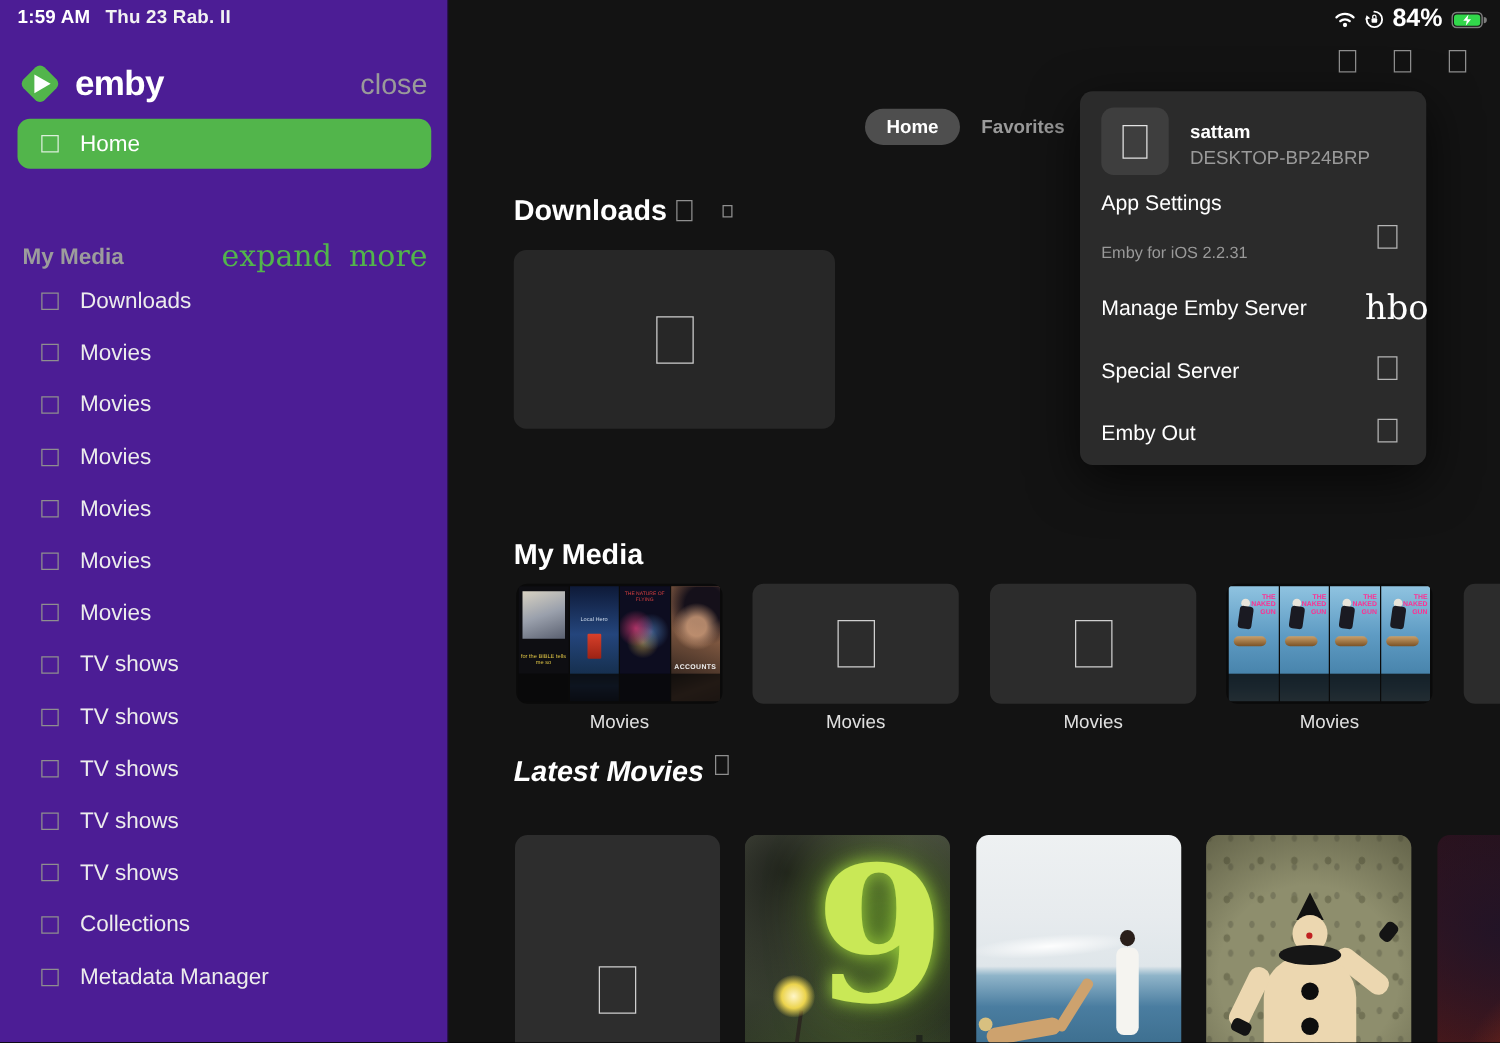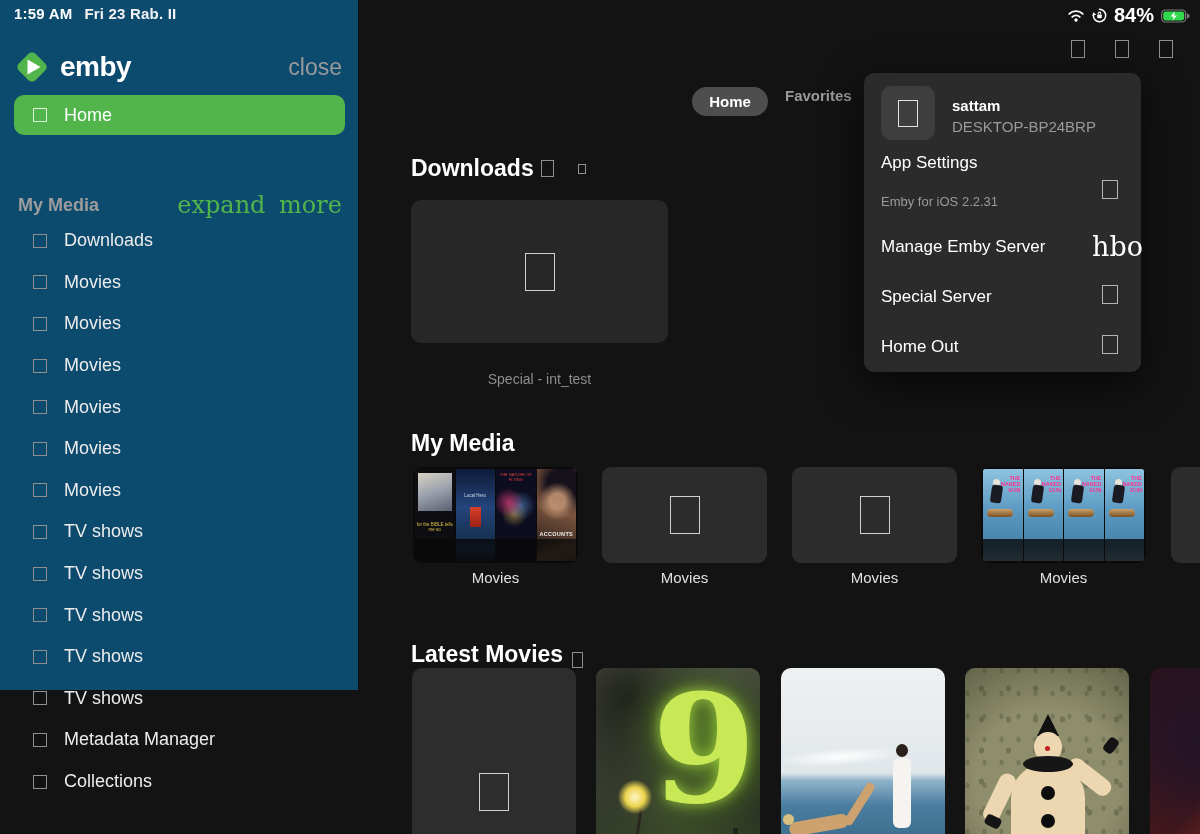--- a/index.html
+++ b/index.html
@@ -10,21 +10,21 @@
     font-family:"Liberation Sans", sans-serif;
     color:#fff; -webkit-font-smoothing:antialiased;
   }
   
   .statusbar { position:absolute; top:0; left:0; right:0; height:24px; z-index:40; }
   .sb-left { position:absolute; left:14px; top:5px; font-size:15px; font-weight:700; letter-spacing:.2px; }
   .sb-left .sb-date { font-weight:600; margin-left:12px; color:#f2f2f2; }
   .sb-right { position:absolute; right:10px; top:4px; display:flex; align-items:center; gap:7px; }
   .sb-pct { font-size:20px; font-weight:600; }
   
-  .sidebar { position:absolute; left:0; top:0; width:359px; height:690px; background:#0c4a6e; border-right:1px solid #0b0b0b; z-index:5; }
+  .sidebar { position:absolute; left:0; top:0; width:359px; height:834px; background:#4c1d95; border-right:1px solid #0b0b0b; z-index:5; }
   .logo-row { position:absolute; top:46px; left:12px; right:16px; height:42px; display:flex; align-items:center; }
   .logo-mark { width:40px; height:40px; }
   .logo-word { font-size:28px; font-weight:700; letter-spacing:-.5px; margin-left:8px; }
   .close-label { margin-left:auto; font-family:Liberation Sans, sans-serif; font-size:23px; color:#9a9a9a; }
   .nav-home { position:absolute; left:14px; top:95px; width:331px; height:40px; background:#52b54b; border-radius:10px; display:flex; align-items:center; cursor:pointer; }
   .nav-home .tofu { margin-left:19px; border-color:rgba(255,255,255,.8); }
   .nav-home .nav-label { margin-left:17px; font-size:18px; color:#fff; }
   .nav-search { position:absolute; left:14px; top:140px; width:331px; height:32px; display:flex; align-items:center; }
   .nav-search .tofu { margin-left:19px; }
   .nav-search .nav-label { margin-left:17px; font-size:18px; color:#ececec; }
@@ -39,21 +39,21 @@
   .tofu { display:inline-block; border:1.5px solid #8f8f8f; width:14px; height:14px; flex:none; }
   .tofu.t-md  { width:13px; height:17px; }
   .tofu.t-sm  { width:8px;  height:10px; border-width:1px; }
   .tofu.t-hdr { width:14px; height:18px; }
   .tofu.t-menu{ width:16px; height:19px; border-color:#b5b5b5; }
   .tofu.t-big { width:30px; height:38px; border-color:#cfcfcf; }
   .tofu.t-av  { width:20px; height:27px; border-color:#e3e3e3; }
   
   .main { position:absolute; left:359px; top:0; width:841px; height:834px; overflow:hidden; }
   .tabs-home { position:absolute; left:333px; top:87px; width:76px; height:29px; border-radius:15px; background:#4e4e4e; color:#fff; font-size:15px; font-weight:600; display:flex; align-items:center; justify-content:center; cursor:pointer; }
-  .tabs-fav { position:absolute; left:426px; top:87px; height:29px; display:flex; color:#9a9a9a; font-size:15px; font-weight:600; cursor:pointer; }
+  .tabs-fav { position:absolute; left:426px; top:87px; height:29px; display:flex; align-items:center; color:#9a9a9a; font-size:15px; font-weight:600; cursor:pointer; }
   .hdr-icons { position:absolute; left:712px; top:40px; display:flex; gap:30px; }
   .sec-title { font-size:23px; font-weight:700; color:#fff; }
   .dl-title-row { position:absolute; left:52px; top:155px; display:flex; align-items:center; }
   .dl-title-row .t-md { margin-left:7px; }
   .dl-title-row .t-sm { margin-left:24px; }
   .dl-card { position:absolute; left:52px; top:200px; width:257px; height:143px; background:#272727; border-radius:10px; display:flex; align-items:center; justify-content:center; cursor:pointer; }
   .dl-cap1 { position:absolute; left:52px; top:350px; width:257px; text-align:center; font-size:16px; color:#f3f3f3; }
   .dl-cap2 { position:absolute; left:52px; top:371px; width:257px; text-align:center; font-size:14px; color:#8e8e8e; }
   .mm-title { position:absolute; left:52px; top:430px; }
   .tile { position:absolute; top:467px; width:165px; height:96px; border-radius:9px; overflow:hidden; cursor:pointer; }
@@ -118,21 +118,21 @@
   .p-clown .dot { position:absolute; left:76px; width:14px; height:14px; border-radius:50%; background:#0d0d0d; }
   .p-clown .arm-l { position:absolute; left:26px; top:104px; width:17px; height:52px; border-radius:8px; background:#ecd7b0; transform:rotate(26deg); }
   .p-clown .cuff-l { position:absolute; left:20px; top:148px; width:16px; height:11px; border-radius:4px; background:#141414; transform:rotate(26deg); }
   .p-clown .arm-r { position:absolute; left:116px; top:84px; width:17px; height:50px; border-radius:8px; background:#ecd7b0; transform:rotate(-52deg); }
   .p-clown .cuff-r { position:absolute; left:138px; top:72px; width:16px; height:11px; border-radius:4px; background:#141414; transform:rotate(-52deg); }
   .p-fire { background:linear-gradient(200deg,#241019 0%,#36141f 42%,#48181a 72%,#260e13 100%); }
   .p-fire .glow { position:absolute; inset:0;
      background:radial-gradient(circle at 82% 52%, rgba(255,120,30,.75), transparent 38%),
                 radial-gradient(circle at 70% 82%, rgba(255,80,20,.55), transparent 42%),
                 radial-gradient(circle at 30% 30%, rgba(30,20,40,.8), transparent 55%); }
-  .lm-title-row { position:absolute; left:52px; top:641px; display:flex; align-items:flex-end; }
+  .lm-title-row { position:absolute; left:52px; top:604px; display:flex; align-items:flex-start;font-style:italic; }
   .lm-title-row .t-md { margin-left:9px; width:11px; height:16px; }
   
   .menu { position:absolute; left:864px; top:73px; width:277px; height:299px; background:#2b2b2b; border-radius:10px; box-shadow:0 12px 40px rgba(0,0,0,.65); z-index:30; }
   .menu .avatar { position:absolute; left:17px; top:13px; width:54px; height:54px; border-radius:10px; background:#3e3e3e; display:flex; align-items:center; justify-content:center; }
   .menu .u-name { position:absolute; left:88px; top:24px; font-size:15px; font-weight:700; }
   .menu .u-server { position:absolute; left:88px; top:45px; font-size:15px; color:#9a9a9a; }
   .menu .m-label { position:absolute; left:17px; font-size:17px; color:#fff; cursor:pointer; }
   .menu .m-sub { position:absolute; left:17px; font-size:13px; color:#9a9a9a; }
   .menu .m-tofu { position:absolute; left:238px; }
   .menu .hbo { position:absolute; left:228px; top:158px; font-family:"DejaVu Serif", serif; font-size:27px; color:#fff; }
@@ -208,32 +208,32 @@
       <div class="side-item">
           <span class="tofu"></span>
           <span class="side-item-label">TV shows</span>
         </div>
       <div class="side-item">
           <span class="tofu"></span>
           <span class="side-item-label">TV shows</span>
         </div>
       <div class="side-item">
           <span class="tofu"></span>
+          <span class="side-item-label">Collections</span>
+        </div>
+      <div class="side-item">
+          <span class="tofu"></span>
           <span class="side-item-label">Metadata Manager</span>
-        </div>
-      <div class="side-item">
-          <span class="tofu"></span>
-          <span class="side-item-label">Collections</span>
         </div>
     </div>
   </div>
 
   <div class="statusbar">
     <div class="sb-left">
-      <span>1:59 AM</span><span class="sb-date">Fri 23 Rab. II</span>
+      <span>1:59 AM</span><span class="sb-date">Thu 23 Rab. II</span>
     </div>
     <div class="sb-right">
       <svg width="18" height="13" viewBox="0 0 20 14">
         <path d="M2.4 5.2 a11 11 0 0 1 15.2 0" stroke="#fff" stroke-width="2" fill="none" stroke-linecap="round"></path>
         <path d="M5.8 8.6 a6.2 6.2 0 0 1 8.4 0" stroke="#fff" stroke-width="2" fill="none" stroke-linecap="round"></path>
         <circle cx="10" cy="12" r="1.9" fill="#fff"></circle>
       </svg>
       <svg width="15" height="15" viewBox="0 0 16 16">
         <path d="M8 1.4 a6.6 6.6 0 1 1 -6.6 6.6" stroke="#fff" stroke-width="1.6" fill="none" stroke-linecap="round"></path>
         <polygon points="1.4,5.4 4.6,8.2 0.2,9.2" fill="#fff" transform="translate(0,-1)"></polygon>
@@ -265,21 +265,20 @@
     </div>
 
     <div class="dl-title-row">
       <span class="sec-title">Downloads</span>
       <span class="tofu t-md"></span>
       <span class="tofu t-sm"></span>
     </div>
     <div class="dl-card">
       <span class="tofu t-big"></span>
     </div>
-    <div class="dl-cap2">Special - int_test</div>
 
     <div class="mm-title sec-title">My Media</div>
 
     <div class="tile artbg" style="left:54px">
       <div class="col">
           <div class="art a-bible">
             <div class="ph-photo"></div>
             <div class="cap">for the BIBLE tells me so</div>
           </div>
           <div class="refl a-bible"></div>
@@ -429,17 +428,17 @@
     <div class="m-label" style="top:80px">App Settings</div>
     <div class="m-sub" style="top:121px">Emby for iOS 2.2.31</div>
     <span class="tofu t-menu m-tofu" style="top:107px"></span>
 
     <div class="m-label" style="top:164px">Manage Emby Server</div>
     <span class="hbo">hbo</span>
 
     <div class="m-label" style="top:214px">Special Server</div>
     <span class="tofu t-menu m-tofu" style="top:212px"></span>
 
-    <div class="m-label" style="top:264px">Home Out</div>
+    <div class="m-label" style="top:264px">Emby Out</div>
     <span class="tofu t-menu m-tofu" style="top:262px"></span>
   </div>
 
 </div>
 
 </body></html>

